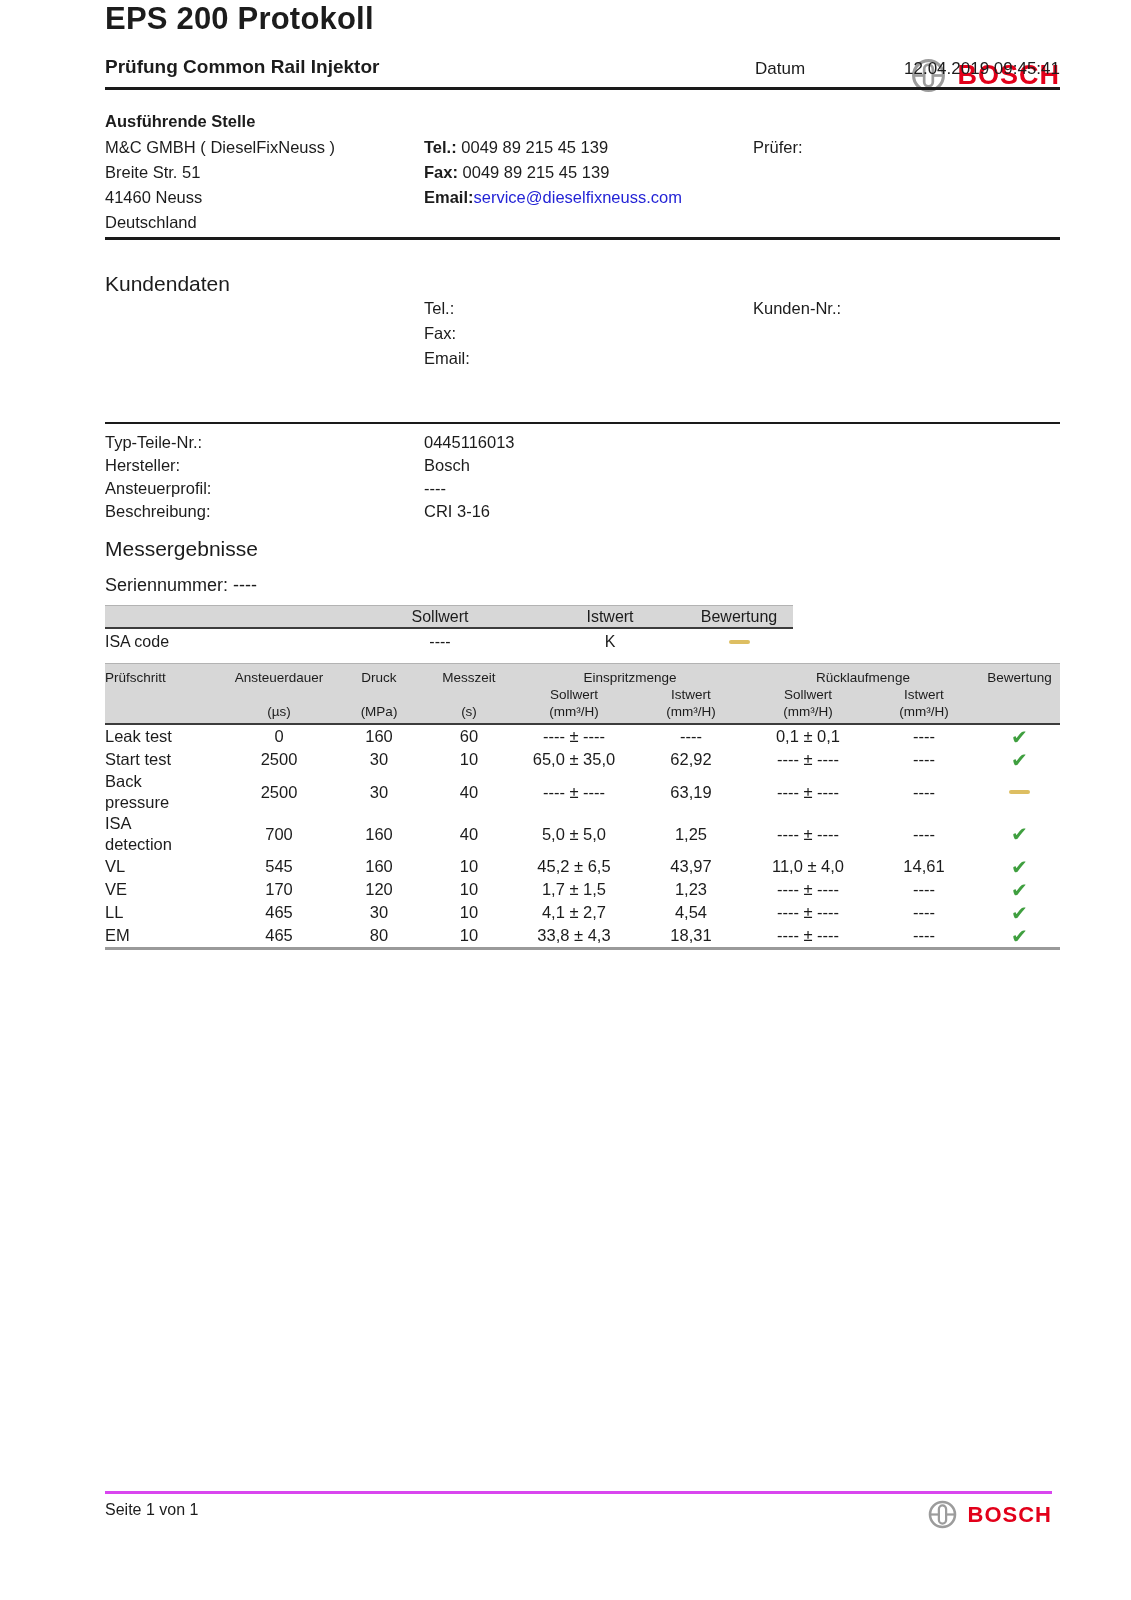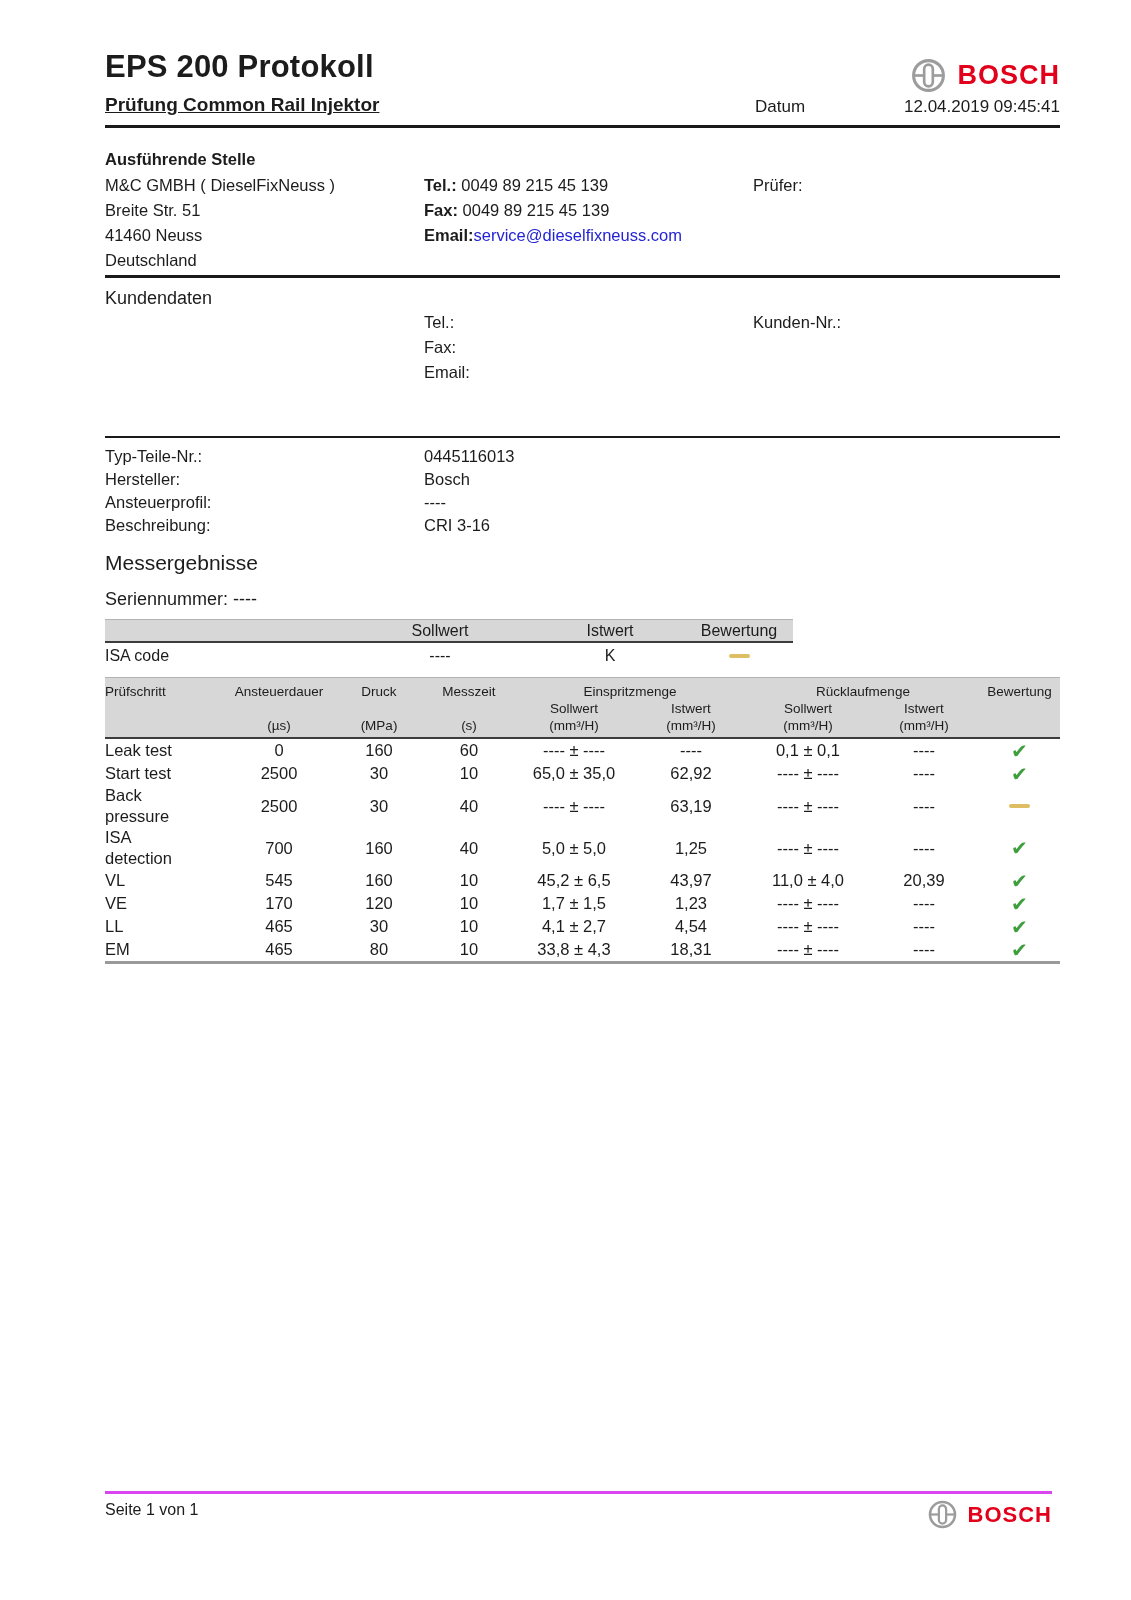--- a/index.html
+++ b/index.html
@@ -2,42 +2,42 @@
 <html><head>
 <meta charset="utf-8">
 <style>
   * { margin:0; padding:0; box-sizing:border-box; }
   html,body { background:#ffffff; }
   body { font-family:"Liberation Sans","DejaVu Sans",sans-serif; color:#1c1c1c; }
   .page { position:relative; width:1131px; height:1600px; background:#fff; overflow:hidden; }
   .content { margin:0 71px 0 105px; }
 
   
-  .hdr { padding-top:48px; position:relative; }
+  .hdr { position:relative; }
   .title { font-size:31px; font-weight:bold; line-height:38px; letter-spacing:0.2px; }
-  .subtitle-row { position:relative; margin-top:8px; height:27px;text-decoration:underline; }
+  .subtitle-row { position:relative; margin-top:18px; height:27px; }
   .subtitle { font-size:19px; font-weight:bold; }
   .datum-label { position:absolute; left:650px; top:3px; font-size:17px; }
   .datum-value { position:absolute; right:0; top:3px; font-size:17px; }
   .rule { border:none; border-top:3px solid #1a1a1a; margin-top:4px; }
   .rule-thin { border-top:2px solid #1a1a1a; }
 
   .bosch-logo { display:flex; align-items:center; gap:10px; }
   .bosch-logo.top { position:absolute; top:57px; right:71px; }
   .bosch-text { color:#e2001a; font-weight:bold; font-size:27px; letter-spacing:1px; }
   .bosch-logo.small .bosch-text { font-size:22px; }
 
   
   .grid3 { display:flex; }
   .g-col1 { width:319px; }
   .g-col2 { width:329px; }
   .g-col3 { flex:1; }
   .line { font-size:16.5px; line-height:25px; }
   .sec-heading { font-size:16.5px; font-weight:bold; line-height:27px; }
-  .sec-heading-plain { font-size:18px; line-height:24px; }
+  .sec-heading-plain { font-size:21px; line-height:24px;margin-top:24px; }
   b.inl { font-weight:bold; }
   .email-link { color:#2424d6; text-decoration:none; }
 
   .exec { padding-top:18px; }
   .cust { padding-top:8px; }
   .spacer47 { height:47px; }
 
   
   .inj { padding-top:7px; }
   .inj .line { line-height:23px; }
@@ -285,21 +285,21 @@
   </div>
 
   <div class="trow">
     <div class="cell left tc0 name">VL</div>
     <div class="cell tc1">545</div>
     <div class="cell tc2">160</div>
     <div class="cell tc3">10</div>
     <div class="cell tc4">45,2 ± 6,5</div>
     <div class="cell tc5">43,97</div>
     <div class="cell tc6">11,0 ± 4,0</div>
-    <div class="cell tc7">20,39</div>
+    <div class="cell tc7">14,61</div>
     <div class="cell tc8">
               <span class="bew icon-check"></span>
             </div>
   </div>
 
   <div class="trow">
     <div class="cell left tc0 name">VE</div>
     <div class="cell tc1">170</div>
     <div class="cell tc2">120</div>
     <div class="cell tc3">10</div>

